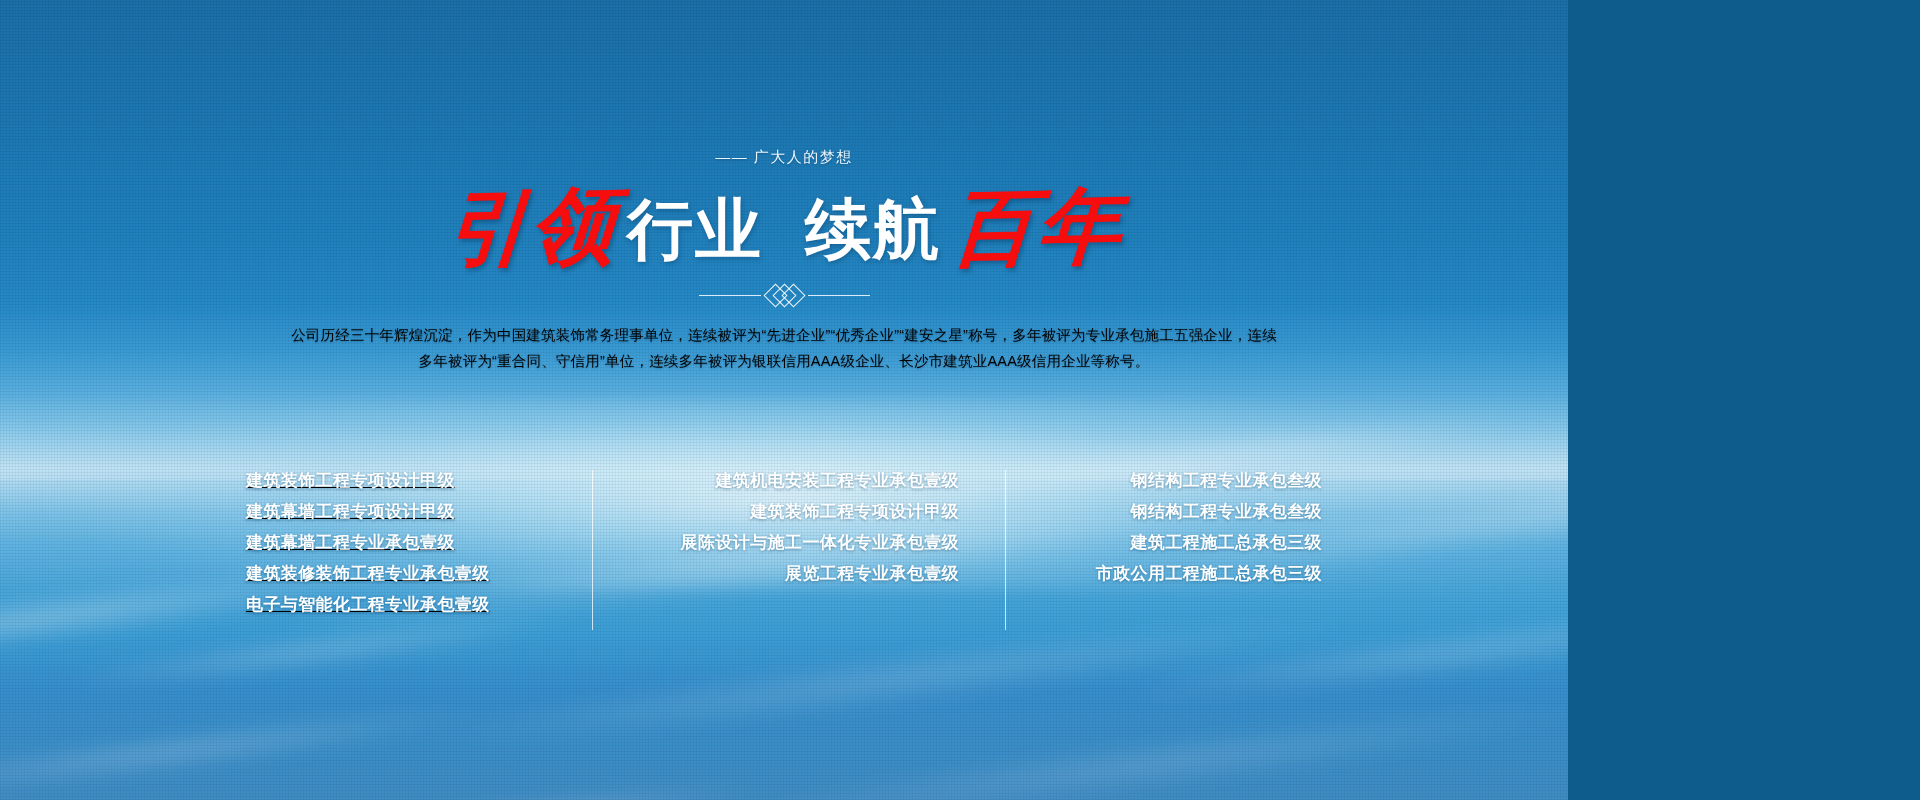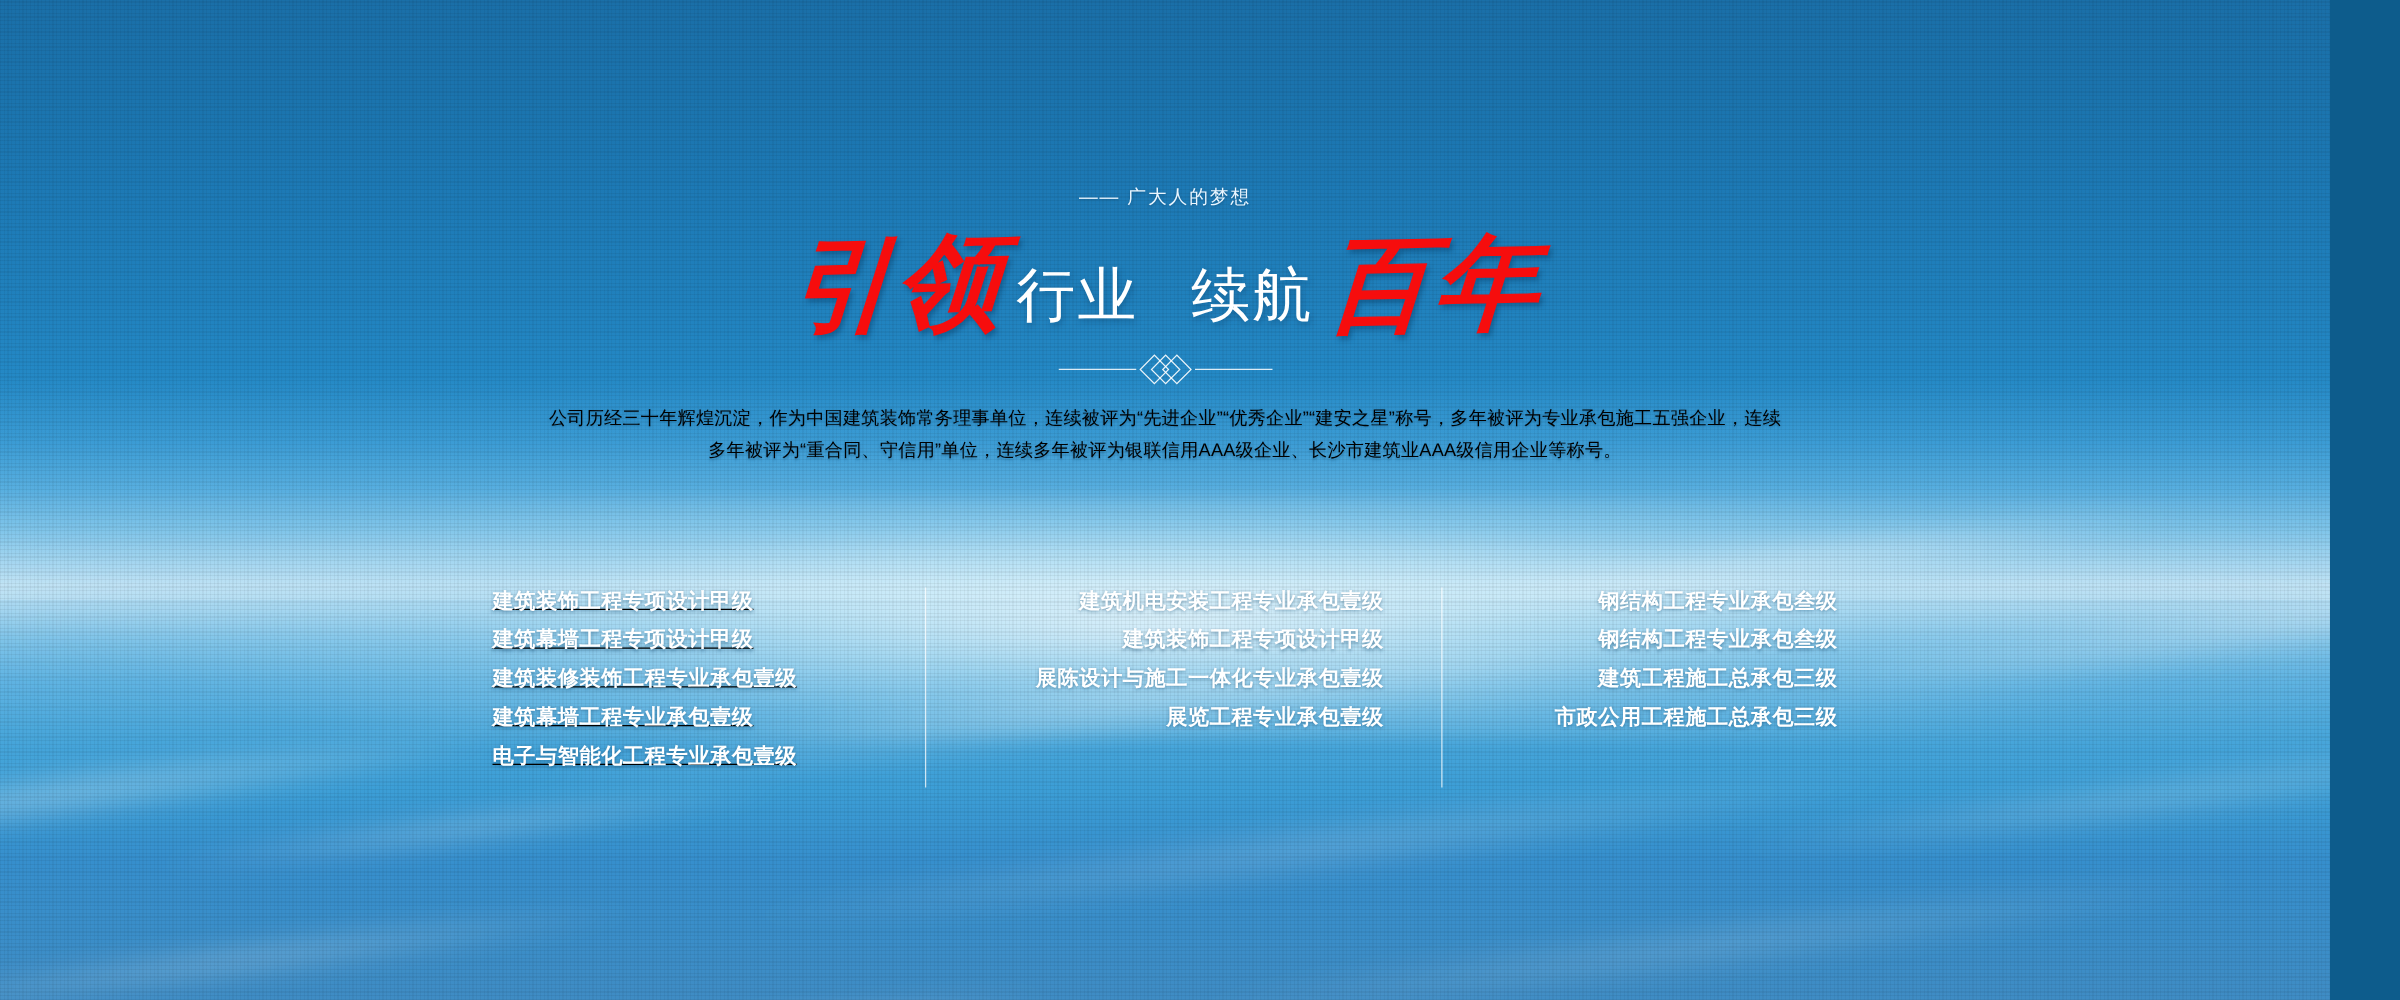--- a/index.html
+++ b/index.html
@@ -6,21 +6,21 @@
     margin: 0;
     padding: 0;
     background: #0d5c8c;
   }
   body {
     font-family: "Liberation Sans", "DejaVu Sans", sans-serif;
   }
 
   #banner {
     position: relative;
-    width: 1864px;
+    width: 1568px;
     height: 800px;
     overflow: hidden;
     background: #1b72ab;
   }
 
   
   .bg-sky {
     position: absolute;
     inset: 0;
     background:
@@ -140,22 +140,22 @@
     font-style: italic;
     color: #f60d0d;
     letter-spacing: 2px;
     line-height: 1;
     text-shadow: 2px 3px 4px rgba(0,50,90,0.38);
     transform: skewX(-5deg) rotate(-1.2deg);
     display: inline-block;
   }
   .hl-solid {
     font-family: "Liberation Sans", "DejaVu Sans", sans-serif;
-    font-size: 47px;
-    font-weight: 400;
+    font-size: 66px;
+    font-weight: 700;
     color: #ffffff;
     letter-spacing: 2px;
     line-height: 1;
     text-shadow: 1px 2px 5px rgba(0,50,90,0.35);
     display: inline-block;
     position: relative;
     top: -4px;
   }
   .hl-gap { display: inline-block; width: 42px; }
   .hl-gap-sm { display: inline-block; width: 10px; }
@@ -263,22 +263,22 @@
       <div>多年被评为“重合同、守信用”单位，连续多年被评为银联信用AAA级企业、长沙市建筑业AAA级信用企业等称号。</div>
     </div>
 
   </div>
 
   <div class="quals">
 
     <div class="qcol c1">
       <div class="qitem">建筑装饰工程专项设计甲级</div>
       <div class="qitem">建筑幕墙工程专项设计甲级</div>
+      <div class="qitem">建筑幕墙工程专业承包壹级</div>
       <div class="qitem">建筑装修装饰工程专业承包壹级</div>
-      <div class="qitem">建筑幕墙工程专业承包壹级</div>
       <div class="qitem">电子与智能化工程专业承包壹级</div>
     </div>
 
     <div class="qcol c2">
       <div class="qitem">建筑机电安装工程专业承包壹级</div>
       <div class="qitem">建筑装饰工程专项设计甲级</div>
       <div class="qitem">展陈设计与施工一体化专业承包壹级</div>
       <div class="qitem">展览工程专业承包壹级</div>
     </div>
 

